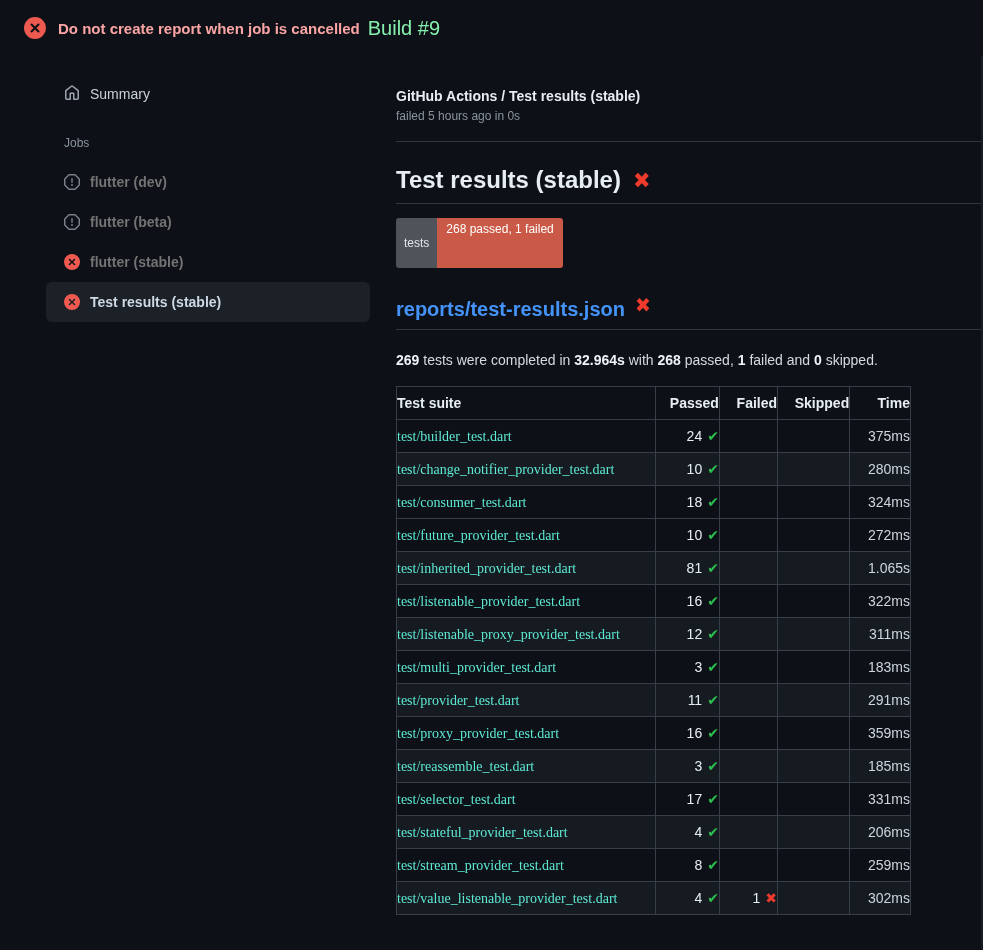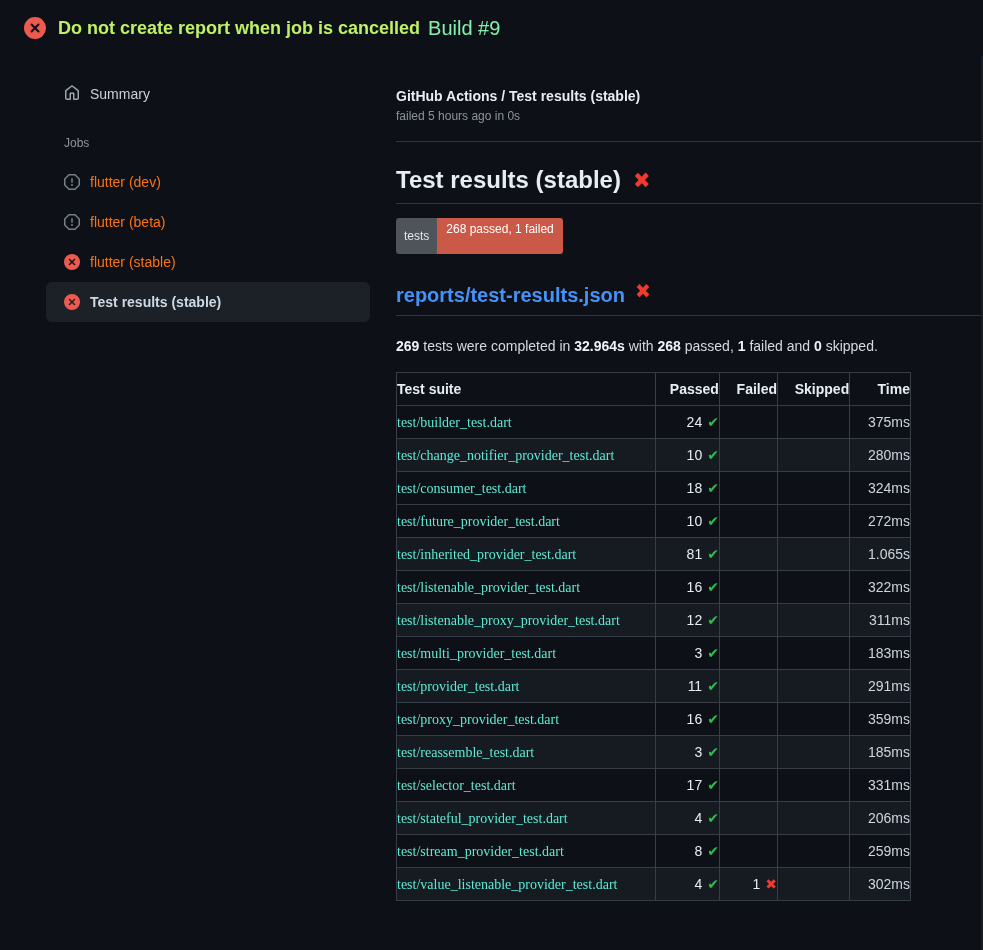--- a/index.html
+++ b/index.html
@@ -12,21 +12,21 @@
     color: #c9d1d9;
   }
   
   .top-header {
     display: flex; align-items: center;
     height: 56px; padding: 0 24px;
   }
   .top-header .status-icon { width: 22px; height: 22px; flex: none; }
   .run-title {
     margin-left: 12px;
-    font-size: 18px; font-weight: 700; color: #bef264;
+    font-size: 15px; font-weight: 700; color: #fca5a5;
     white-space: nowrap;
   }
   .run-build {
     margin-left: 8px;
     font-size: 20px; font-weight: 400; color: #86efac;
     white-space: nowrap;
   }
   
   .layout { display: flex; align-items: flex-start; }
   .sidebar { width: 380px; flex: none; padding-left: 36px; }
@@ -41,21 +41,21 @@
   }
   .jobs-label {
     margin: 30px 0 0 28px;
     font-size: 12px; color: #8b949e;
   }
   .job-list { margin-top: 12px; }
   .job-item {
     display: flex; align-items: center; gap: 10px;
     height: 40px; margin: 0 10px; padding: 0 18px;
     border-radius: 6px;
-    font-size: 14px; font-weight: 400; color: #f97316;
+    font-size: 14px; font-weight: 700; color: #737373;
     cursor: pointer;
   }
   .job-item.selected {
     background: #1c2128;
     font-weight: 600; color: #cdd9e5;
   }
   .job-item .jicon { width: 16px; height: 16px; flex: none; display: inline-flex; }
 
   
   .breadcrumb { font-size: 14px; font-weight: 700; color: #e6edf3; }
@@ -82,21 +82,21 @@
   }
   .report-heading a { color: #4493f8; text-decoration: none; cursor: pointer; }
   .report-heading .cross-mark { font-size: 19px; }
 
   .badge {
     margin-top: 14px;
     display: inline-flex; align-items: stretch;
     font-size: 12px; line-height: 16px;
     border-radius: 3px; overflow: hidden;
   }
-  .badge-label { background: #4f545a; color: #e3e6e9; padding: 10px 8px; }
+  .badge-label { background: #4f545a; color: #e3e6e9; padding: 17px 8px; }
   .badge-value { background: #ca5a47; color: #ffffff; padding: 3px 9px; }
 
   .summary-line { margin-top: 20px; font-size: 14px; color: #d4dae0; line-height: 20px; }
   .summary-line .b { font-weight: 700; color: #eef2f6; }
 
   
   table.results {
     margin-top: 16px;
     width: 515px;
     border-collapse: collapse;

